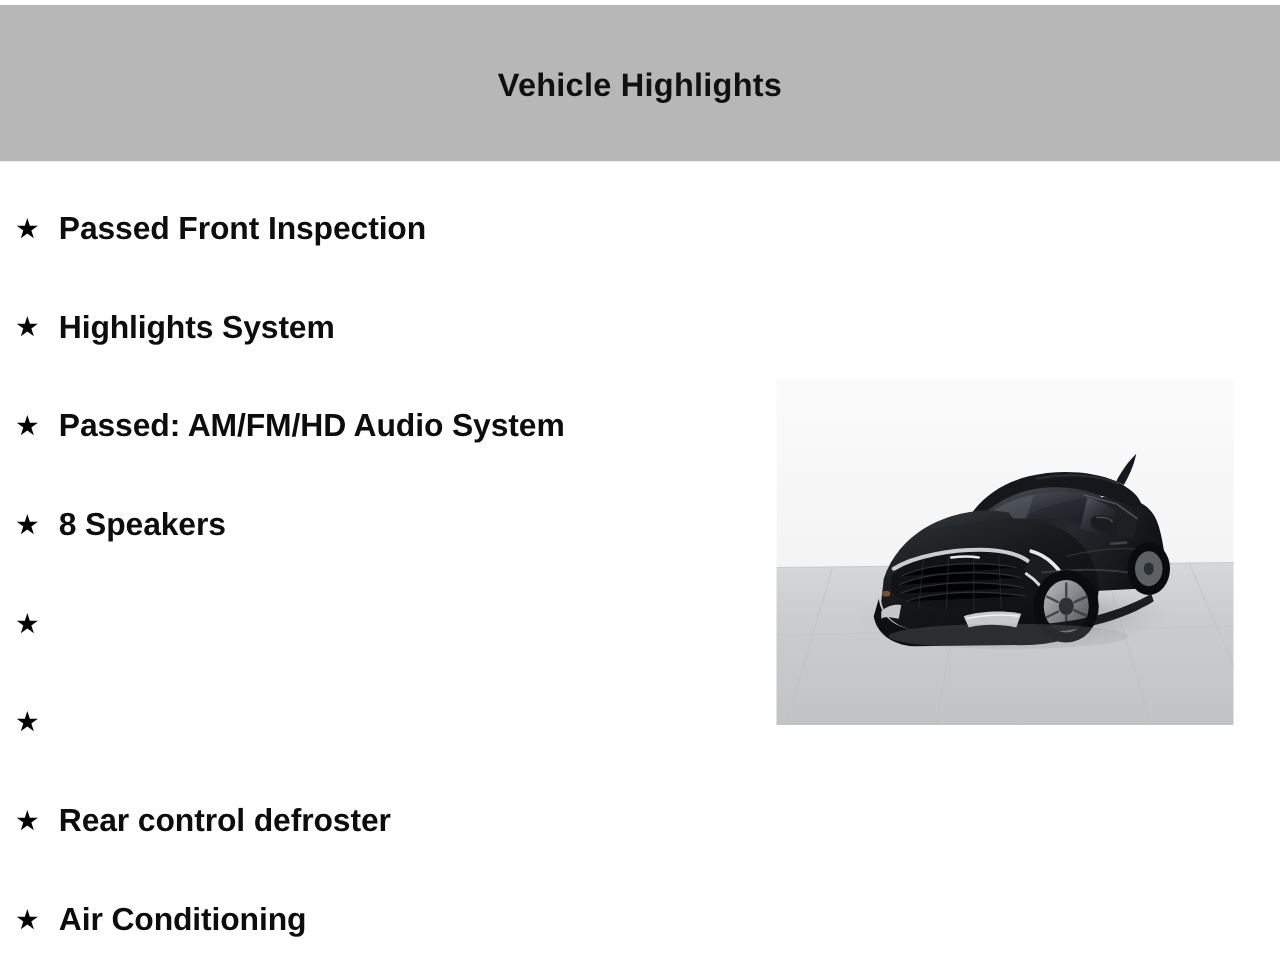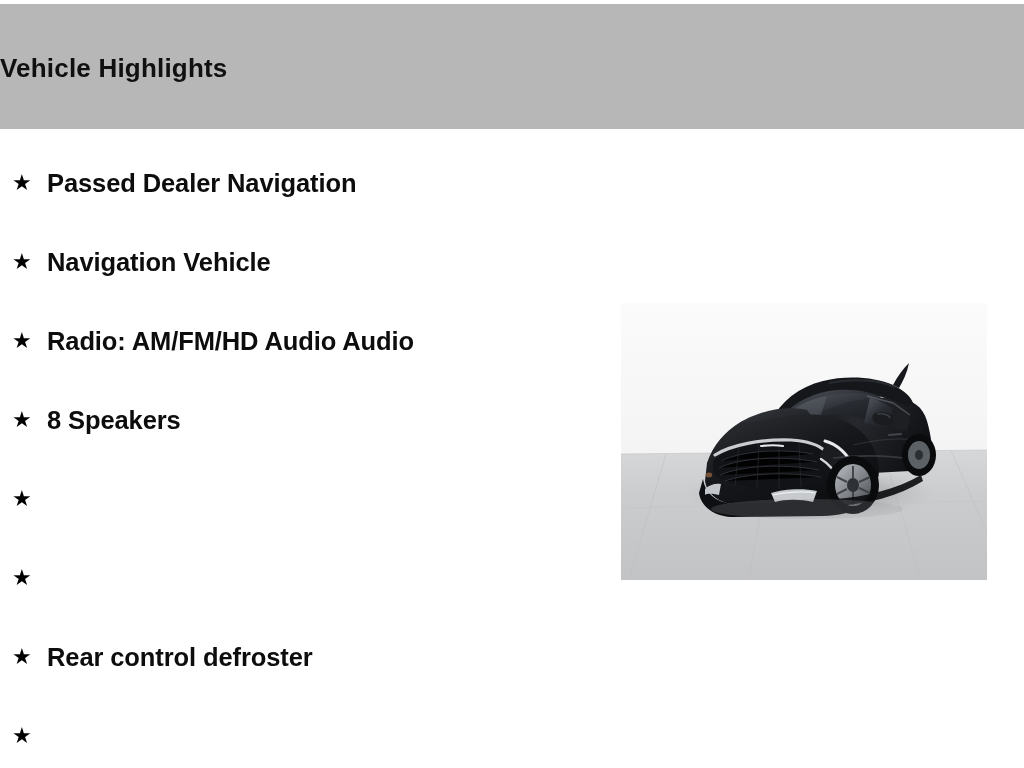--- a/index.html
+++ b/index.html
@@ -27,21 +27,21 @@
   
   .header-band {
     position: absolute;
     top: 4px;
     left: 0;
     width: 1024px;
     height: 125px;
     background: #b7b7b7;
     display: flex;
     align-items: center;
-    justify-content: flex-start;
+    justify-content: center;
   }
   .header-title {
     font-size: 26px;
     font-weight: bold;
     color: #101010;
     letter-spacing: 0.2px;
     text-align: center;
     line-height: 1;
     margin-top: 2px;
   }
@@ -105,31 +105,31 @@
 <div id="page">
 
   <div class="header-band">
     <div class="header-title">Vehicle Highlights</div>
   </div>
 
   <ul class="highlights-list">
 
     <li class="highlight-item">
       <span class="star-bullet">★</span>
-      <span class="highlight-label">Passed Dealer Navigation</span>
-    </li>
-
-    <li class="highlight-item">
-      <span class="star-bullet">★</span>
-      <span class="highlight-label">Navigation Vehicle</span>
-    </li>
-
-    <li class="highlight-item">
-      <span class="star-bullet">★</span>
-      <span class="highlight-label">Radio: AM/FM/HD Audio Audio</span>
+      <span class="highlight-label">Passed Front Inspection</span>
+    </li>
+
+    <li class="highlight-item">
+      <span class="star-bullet">★</span>
+      <span class="highlight-label">Highlights System</span>
+    </li>
+
+    <li class="highlight-item">
+      <span class="star-bullet">★</span>
+      <span class="highlight-label">Passed: AM/FM/HD Audio System</span>
     </li>
 
     <li class="highlight-item">
       <span class="star-bullet">★</span>
       <span class="highlight-label">8 Speakers</span>
     </li>
 
     <li class="highlight-item">
       <span class="star-bullet">★</span>
     </li>
@@ -138,20 +138,21 @@
       <span class="star-bullet">★</span>
     </li>
 
     <li class="highlight-item">
       <span class="star-bullet">★</span>
       <span class="highlight-label">Rear control defroster</span>
     </li>
 
     <li class="highlight-item">
       <span class="star-bullet">★</span>
+      <span class="highlight-label">Air Conditioning</span>
     </li>
 
   </ul>
 
   <div class="vehicle-photo">
     <svg viewBox="0 0 366 277" xmlns="http://www.w3.org/2000/svg">
       <defs>
         <linearGradient id="backdropGrad" x1="0" y1="0" x2="0" y2="1">
           <stop offset="0%" stop-color="#fbfbfc"></stop>
           <stop offset="60%" stop-color="#f3f3f4"></stop>

